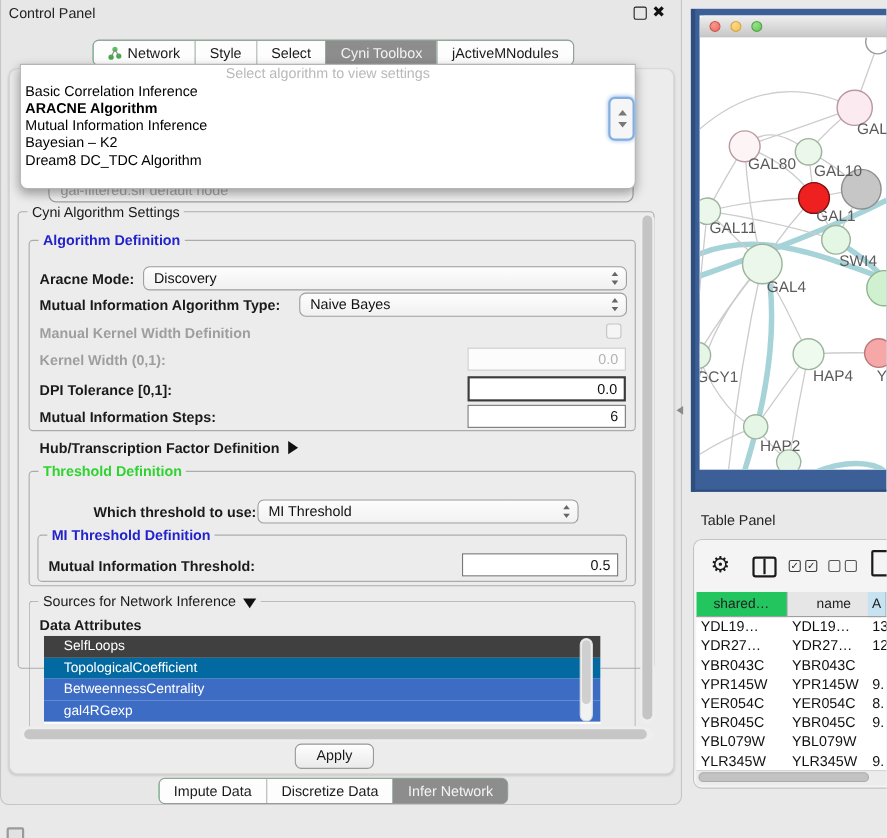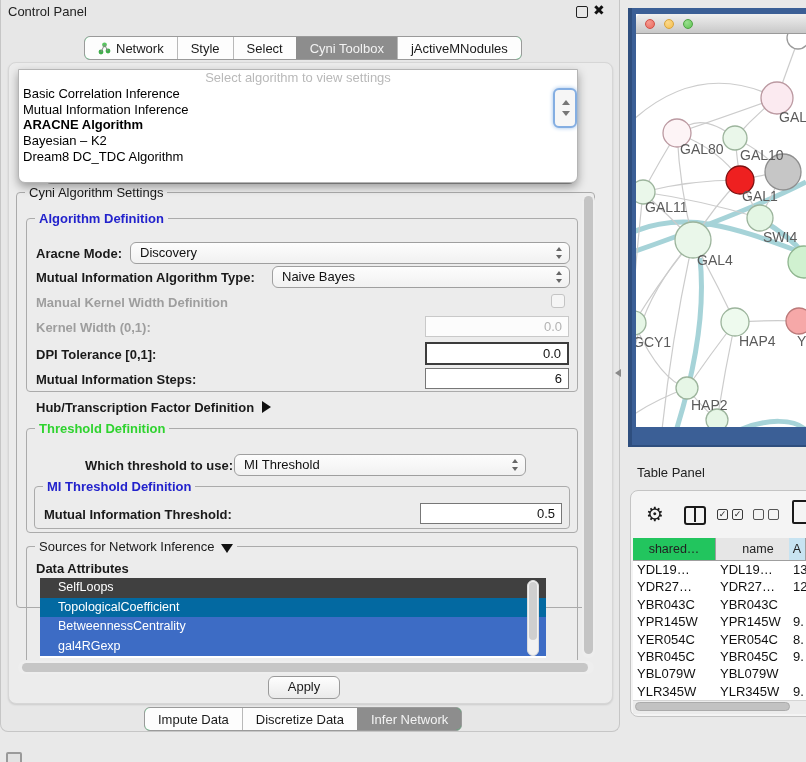--- a/index.html
+++ b/index.html
@@ -26,21 +26,21 @@
       border-radius:8px;box-shadow:0 1px 2px rgba(0,0,0,.12);}
   
   #ghost-combo{left:44px;top:160px;width:532px;height:24px;border:1px solid #9f9f9f;border-radius:7px;
       background:#f4f4f4;color:#a6a6a6;line-height:24px;padding-left:10px;box-sizing:border-box;z-index:5;}
   #focus-fragment{left:553px;top:88px;width:24px;height:40px;border:2px solid #84aee2;border-radius:6px;
       background:#f6f6f6;box-shadow:0 0 4px #9cc0ea;z-index:52;box-sizing:border-box;}
   #focus-fragment .st{position:absolute;left:7px;width:0;height:0;border-left:4px solid transparent;border-right:4px solid transparent;}
   #focus-fragment .up{top:10px;border-bottom:5px solid #777;}
   #focus-fragment .dn{bottom:10px;border-top:5px solid #777;}
   
-  #algo-popup{left:18px;top:69px;width:560px;height:114px;background:#fff;border:1px solid #b5b5b5;
+  #algo-popup{left:18px;top:58px;width:560px;height:114px;background:#fff;border:1px solid #b5b5b5;
       border-radius:0 0 7px 7px;box-shadow:0 4px 10px rgba(0,0,0,.35);z-index:50;box-sizing:border-box;}
   #algo-popup .hdr{text-align:center;color:#b9b9b9;font-size:13px;line-height:16px;}
   .pop-item{padding-left:4px;font-size:13px;line-height:15.7px;color:#000;white-space:nowrap;}
   .pop-item.sel{font-weight:bold;}
   
   .group{position:absolute;border:1px solid #ababab;border-radius:4px;box-sizing:border-box;}
   .group>.glabel{position:absolute;top:-8px;left:8px;background:#ececec;padding:0 4px;font-size:13px;white-space:nowrap;}
   .glabel.blue{color:#2222cc;font-weight:bold;}
   .glabel.green{color:#2fd32f;font-weight:bold;}
   .glabel.plain{color:#1a1a1a;}
@@ -135,22 +135,22 @@
   </div>
 
 <div class="abs" id="cp-inner"></div>
 
 <div class="abs" id="ghost-combo">gal-filtered.sif default node</div>
 
 <div class="abs" id="algo-popup">
   <div class="hdr">Select algorithm to view settings</div>
   <div>
       <div class="pop-item">Basic Correlation Inference</div>
+      <div class="pop-item sel">ARACNE Algorithm</div>
       <div class="pop-item">Mutual Information Inference</div>
-      <div class="pop-item sel">ARACNE Algorithm</div>
       <div class="pop-item">Bayesian – K2</div>
       <div class="pop-item">Dream8 DC_TDC Algorithm</div>
     </div>
 </div>
 <div class="abs" id="focus-fragment">
   <span class="st up"></span>
   <span class="st dn"></span>
 </div>
 
 <div class="group" id="g-settings" style="left:16px;top:192px;width:579px;height:416px;">

